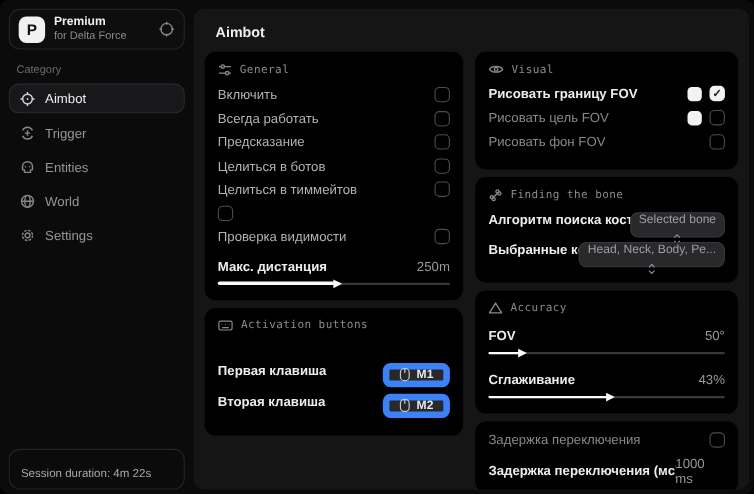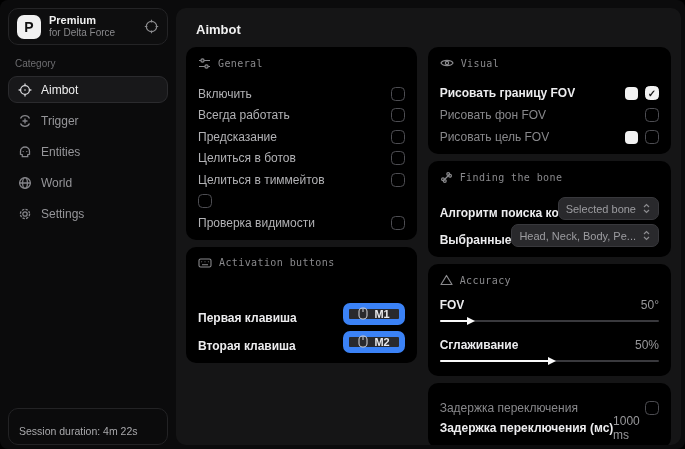--- a/index.html
+++ b/index.html
@@ -28,39 +28,39 @@
   .main{flex:1;margin:8px 4px 4px 8px;background:#151516;border-radius:10px;display:flex;flex-direction:column;overflow:hidden;}
   .main-title{color:#f0f0f0;font-size:13px;font-weight:700;padding:14px 0 10px 20px;}
   .cols{display:flex;gap:11px;padding:0 10px 10px 10px;flex:1;min-height:0;}
   .col{display:flex;flex-direction:column;gap:7px;}
   .col.left{width:235px;}
   .col.right{flex:1;}
   .card{background:#000000;border-radius:10px;padding:10px 12px;}
   .card-header{display:flex;align-items:center;gap:7px;color:#8a8a8d;font-family:"DejaVu Sans Mono",monospace;font-size:10px;letter-spacing:.4px;margin-bottom:9px;}
   .card-header .hicon{display:flex;align-items:center;color:#8a8a8d;}
 
-  .row{display:flex;align-items:flex-end;justify-content:space-between;height:21.5px;}
+  .row{display:flex;align-items:flex-start;justify-content:space-between;height:21.5px;}
   .row-label{color:#b2b2b5;font-size:12px;white-space:nowrap;overflow:hidden;}
   .row-label.bright{color:#ececee;font-weight:700;}
   .row-label.dim{color:#88888b;}
   .checkbox{width:14px;height:14px;border:1.5px solid #4d4d52;border-radius:4.5px;flex-shrink:0;cursor:pointer;}
   .checkbox.checked{background:#f2f2f2;border-color:#f2f2f2;position:relative;}
   .checkbox.checked::after{content:"✓";position:absolute;inset:0;display:flex;align-items:center;justify-content:center;color:#161616;font-size:10px;font-weight:700;}
   .controls{display:flex;align-items:center;gap:7px;}
   .swatch{width:13px;height:13px;background:#f2f2f2;border-radius:4px;cursor:pointer;}
 
   .slider-block{margin-top:2px;}
   .slider-head{display:flex;justify-content:space-between;align-items:center;height:20px;}
   .slider-val{color:#98989b;font-size:12px;}
   .slider{height:10px;display:flex;align-items:center;cursor:pointer;position:relative;margin-top:1px;}
   .slider .track{position:absolute;left:0;right:0;height:2px;background:#39393d;border-radius:2px;}
   .slider .fill{position:absolute;left:0;height:2.5px;background:#fafafa;border-radius:2px;}
   .slider .fill::after{content:"";position:absolute;right:-7px;top:50%;transform:translateY(-50%);border-left:8px solid #fafafa;border-top:4px solid transparent;border-bottom:4px solid transparent;}
 
-  .dropdown{display:flex;align-items:center;gap:6px;background:#29292c;border:1px solid #38383c;border-radius:7px;height:23px;padding:0 7px;color:#9d9da1;font-size:11px;cursor:pointer;flex-shrink:0;font-family:"Liberation Sans",sans-serif;}
+  .dropdown{display:flex;align-items:center;gap:6px;background:#29292c;border:1px solid #38383c;border-radius:7px;height:23px;padding:0 7px;color:#9d9da1;font-size:11px;cursor:pointer;flex-shrink:0;font-family:"Liberation Sans",sans-serif;flex-direction:column;}
   .dropdown .unfold{display:flex;color:#8b8b8f;}
   .key-btn{display:flex;align-items:center;gap:6px;background:#29292c;border:6px solid #3b82f6;border-radius:7px;height:22px;padding:0 9px;color:#e9e9eb;font-size:11px;font-weight:700;cursor:pointer;font-family:"Liberation Sans",sans-serif;}
   .key-btn .micon{display:flex;color:#c9c9cc;}
 
   .card.general .rows{display:flex;flex-direction:column;}
   .card.visual .row{height:22px;}
   .card.bone .row{height:27px;}
   .card.switch{flex:1;}
 </style>
 </head>
@@ -188,20 +188,30 @@
             <div class="row">
               <span class="row-label">Целиться в тиммейтов</span>
               <span class="checkbox"></span>
             </div>
             <div class="row">
               <span class="checkbox"></span>
             </div>
             <div class="row">
               <span class="row-label">Проверка видимости</span>
               <span class="checkbox"></span>
+            </div>
+          </div>
+          <div class="slider-block">
+            <div class="slider-head">
+              <span class="row-label bright">Макс. дистанция</span>
+              <span class="slider-val">250m</span>
+            </div>
+            <div class="slider">
+              <div class="track"></div>
+                <div class="fill" style="width: 50%;"></div>
             </div>
           </div>
         </div>
 
         <div class="card activation">
           <div class="card-header">
             <span class="hicon">
               <svg width="14" height="12" viewBox="0 0 14 12" fill="none" stroke="currentColor" stroke-width="1.1">
                 <rect x="1" y="2" width="12" height="8" rx="1.6"></rect>
                   <line x1="4" y1="7.8" x2="10" y2="7.8"></line>
@@ -252,29 +262,29 @@
             <span>Visual</span>
           </div>
           <div class="row">
             <span class="row-label bright">Рисовать границу FOV</span>
             <span class="controls">
               <span class="swatch"></span>
               <span class="checkbox checked"></span>
             </span>
           </div>
           <div class="row">
-            <span class="row-label dim">Рисовать фон FOV</span>
-            <span class="controls">
-              <span class="checkbox"></span>
-            </span>
-          </div>
-          <div class="row">
             <span class="row-label dim">Рисовать цель FOV</span>
             <span class="controls">
               <span class="swatch"></span>
+              <span class="checkbox"></span>
+            </span>
+          </div>
+          <div class="row">
+            <span class="row-label dim">Рисовать фон FOV</span>
+            <span class="controls">
               <span class="checkbox"></span>
             </span>
           </div>
         </div>
 
         <div class="card bone">
           <div class="card-header">
             <span class="hicon">
               <svg width="13" height="13" viewBox="0 0 13 13" fill="none" stroke="currentColor" stroke-width="1.2">
                 <line x1="4" y1="9" x2="9" y2="4"></line>
@@ -327,21 +337,21 @@
               <span class="slider-val">50°</span>
             </div>
             <div class="slider">
               <div class="track"></div>
                 <div class="fill" style="width: 13%;"></div>
             </div>
           </div>
           <div class="slider-block" style="margin-top:9px;">
             <div class="slider-head">
               <span class="row-label bright">Сглаживание</span>
-              <span class="slider-val">50%</span>
+              <span class="slider-val">43%</span>
             </div>
             <div class="slider">
               <div class="track"></div>
                 <div class="fill" style="width: 50%;"></div>
             </div>
           </div>
         </div>
 
         <div class="card switch">
           <div class="row">

